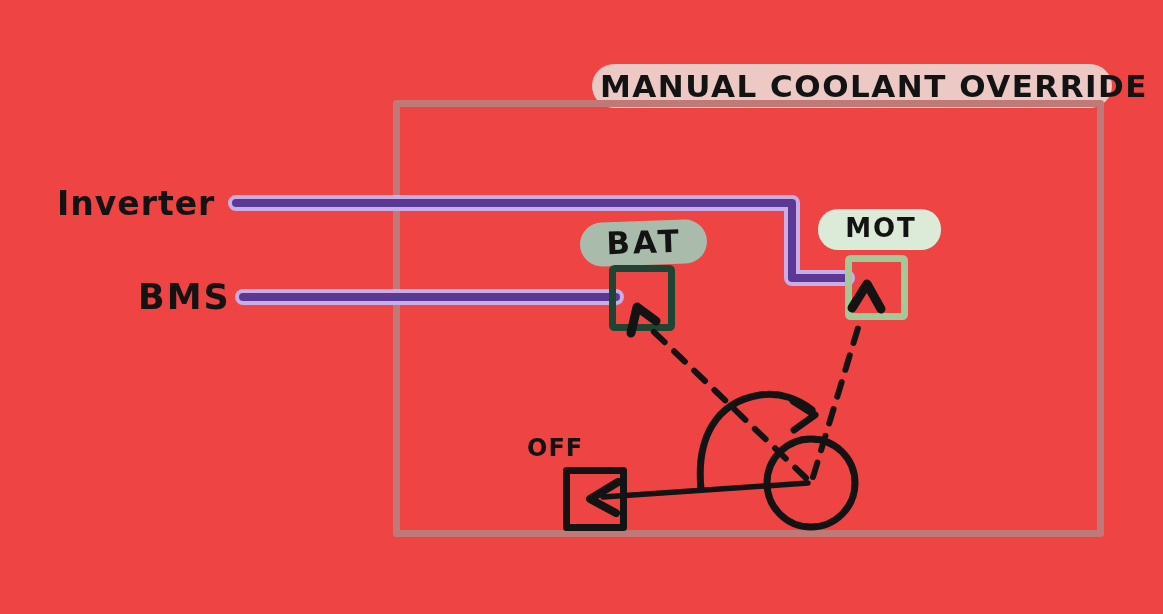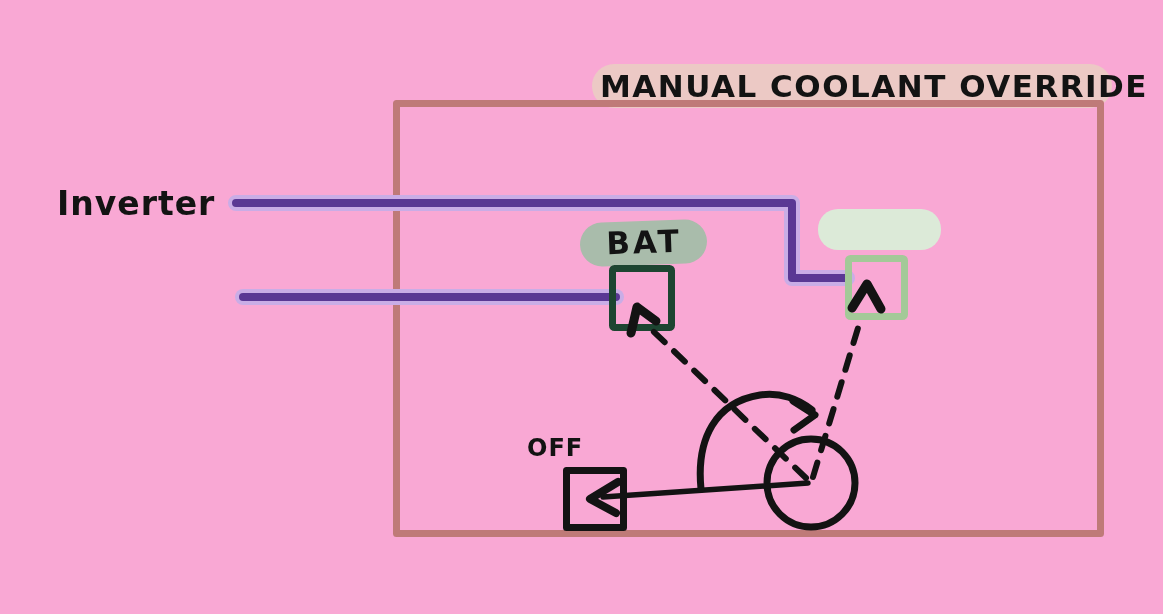--- a/index.html
+++ b/index.html
@@ -1,20 +1,20 @@
 <!DOCTYPE html>
 <html><head>
 <meta charset="utf-8">
 <style>
   html, body { margin: 0; padding: 0; background: #ffffff; }
   .stage {
     position: relative;
     width: 1163px;
     height: 614px;
-    background: #f9a8d4;
+    background: #ef4444;
     overflow: hidden;
     font-family: "DejaVu Sans", "Liberation Sans", sans-serif;
   }
   .stage svg { position: absolute; left: 0; top: 0; }
   .label {
     position: absolute;
     color: #131313;
     font-weight: 800;
     white-space: nowrap;
     user-select: none;
@@ -65,15 +65,17 @@
       <path d="M 813 477 L 858 328" stroke-width="6" stroke-dasharray="15 13"></path>
       <path d="M 852 308 L 867 284 L 881 309" stroke-width="9"></path>
 
       <path d="M 701 489 C 696 438 716 402 760 395 C 780 392 799 399 812 410" stroke-width="7"></path>
       <path d="M 793 401 L 815 415 L 794 430" stroke-width="7"></path>
     </g>
   </svg>
 
   <div class="label lbl-title">MANUAL COOLANT OVERRIDE</div>
   <div class="label lbl-inverter">Inverter</div>
+  <div class="label lbl-bms">BMS</div>
   <div class="label lbl-bat">BAT</div>
+  <div class="label lbl-mot">MOT</div>
   <div class="label lbl-off">OFF</div>
 </div>
 
 </body></html>

